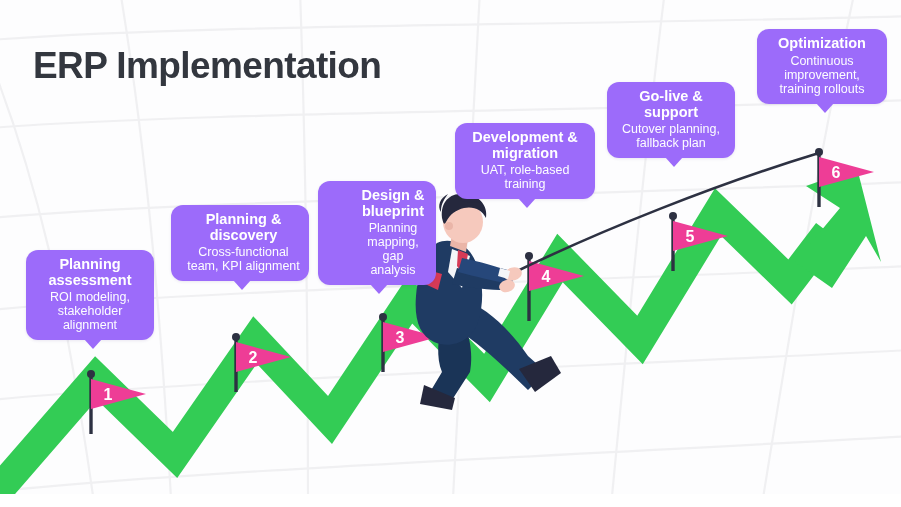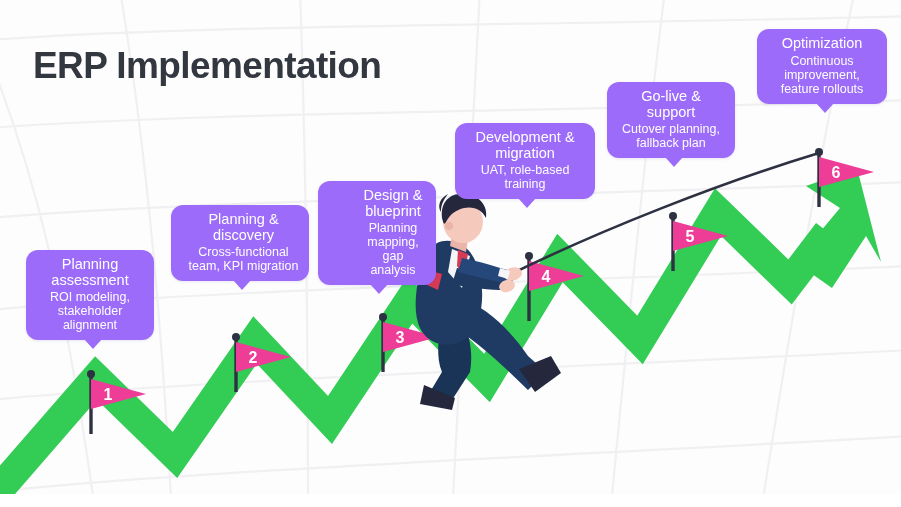--- a/index.html
+++ b/index.html
@@ -71,21 +71,21 @@
     border-radius: 12px;
     color: #ffffff;
     text-align: center;
     z-index: 7;
     box-sizing: border-box;
     padding: 7px 9px 8px 9px;
     box-shadow: 0 1px 3px rgba(70,40,130,0.10);
   }
   .callout .ttl {
     font-size: 14.5px;
-    font-weight: normal;
+    font-weight: bold;
     line-height: 1.08;
     display: block;
     margin-bottom: 2px;
   }
   .callout .sub {
     font-size: 12.5px;
     font-weight: normal;
     line-height: 1.12;
     display: block;
     color: #fdfdff;
@@ -232,21 +232,21 @@
   </svg>
 
   <div class="callout" style="left:26px; top:250px; width:128px;">
     <span class="ttl">Planning assessment</span>
     <span class="sub">ROI modeling, stakeholder alignment</span>
     <span class="tail" style="left:58px;"></span>
   </div>
 
   <div class="callout" style="left:171px; top:205px; width:138px;padding-left:16px;">
     <span class="ttl">Planning &amp; discovery</span>
-    <span class="sub">Cross-functional team, KPI migration</span>
+    <span class="sub">Cross-functional team, KPI alignment</span>
     <span class="tail" style="left:62px;"></span>
   </div>
 
   <div class="callout" style="left:318px; top:181px; width:118px;padding-left:41px;">
     <span class="ttl">Design &amp; blueprint</span>
     <span class="sub">Planning mapping, gap analysis</span>
     <span class="tail" style="left:52px;"></span>
   </div>
 
   <div class="callout" style="left:455px; top:123px; width:140px;">
@@ -256,17 +256,17 @@
   </div>
 
   <div class="callout" style="left:607px; top:82px; width:128px;">
     <span class="ttl">Go-live &amp; support</span>
     <span class="sub">Cutover planning, fallback plan</span>
     <span class="tail" style="left:58px;"></span>
   </div>
 
   <div class="callout" style="left:757px; top:29px; width:130px;">
     <span class="ttl">Optimization</span>
-    <span class="sub">Continuous improvement, feature rollouts</span>
+    <span class="sub">Continuous improvement, training rollouts</span>
     <span class="tail" style="left:59px;"></span>
   </div>
 
 </div>
 
 </body></html>

